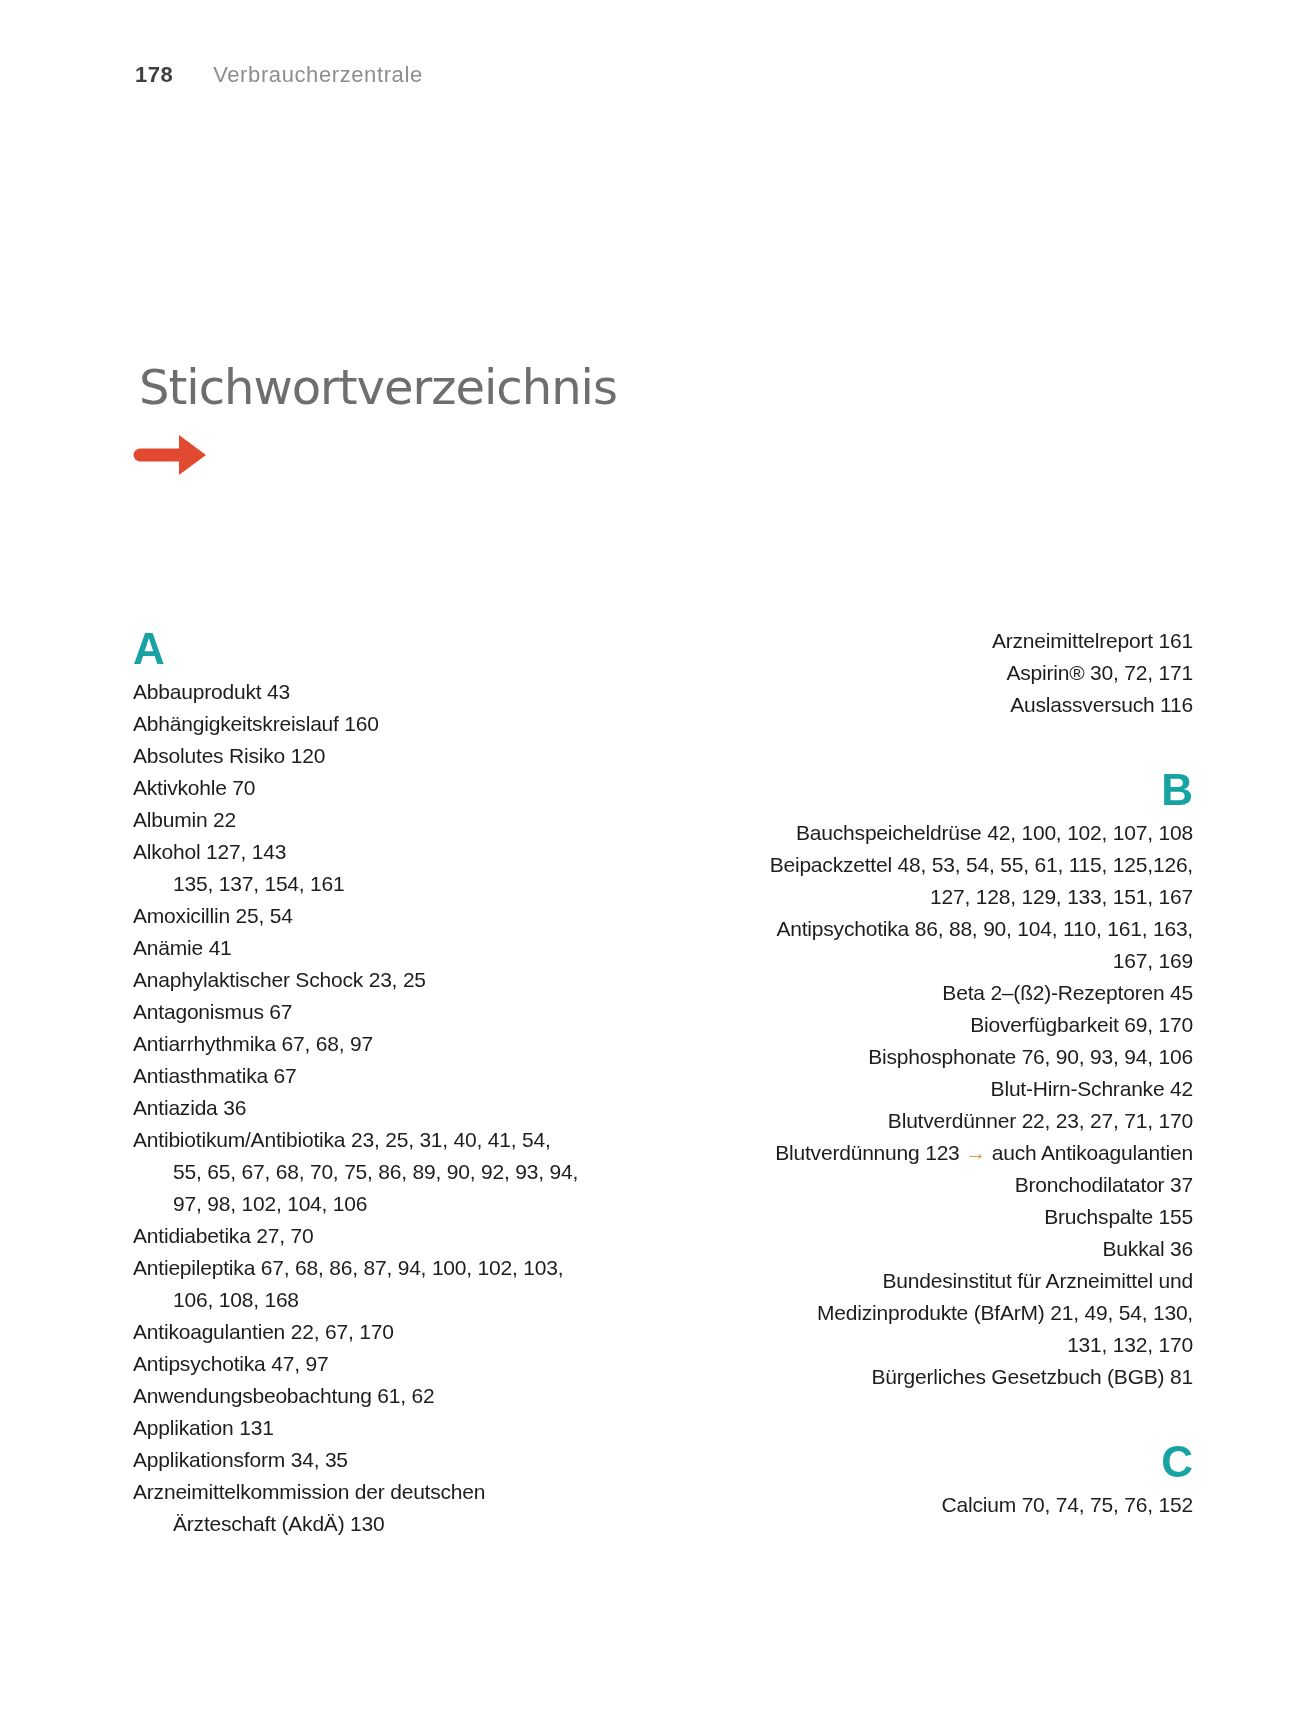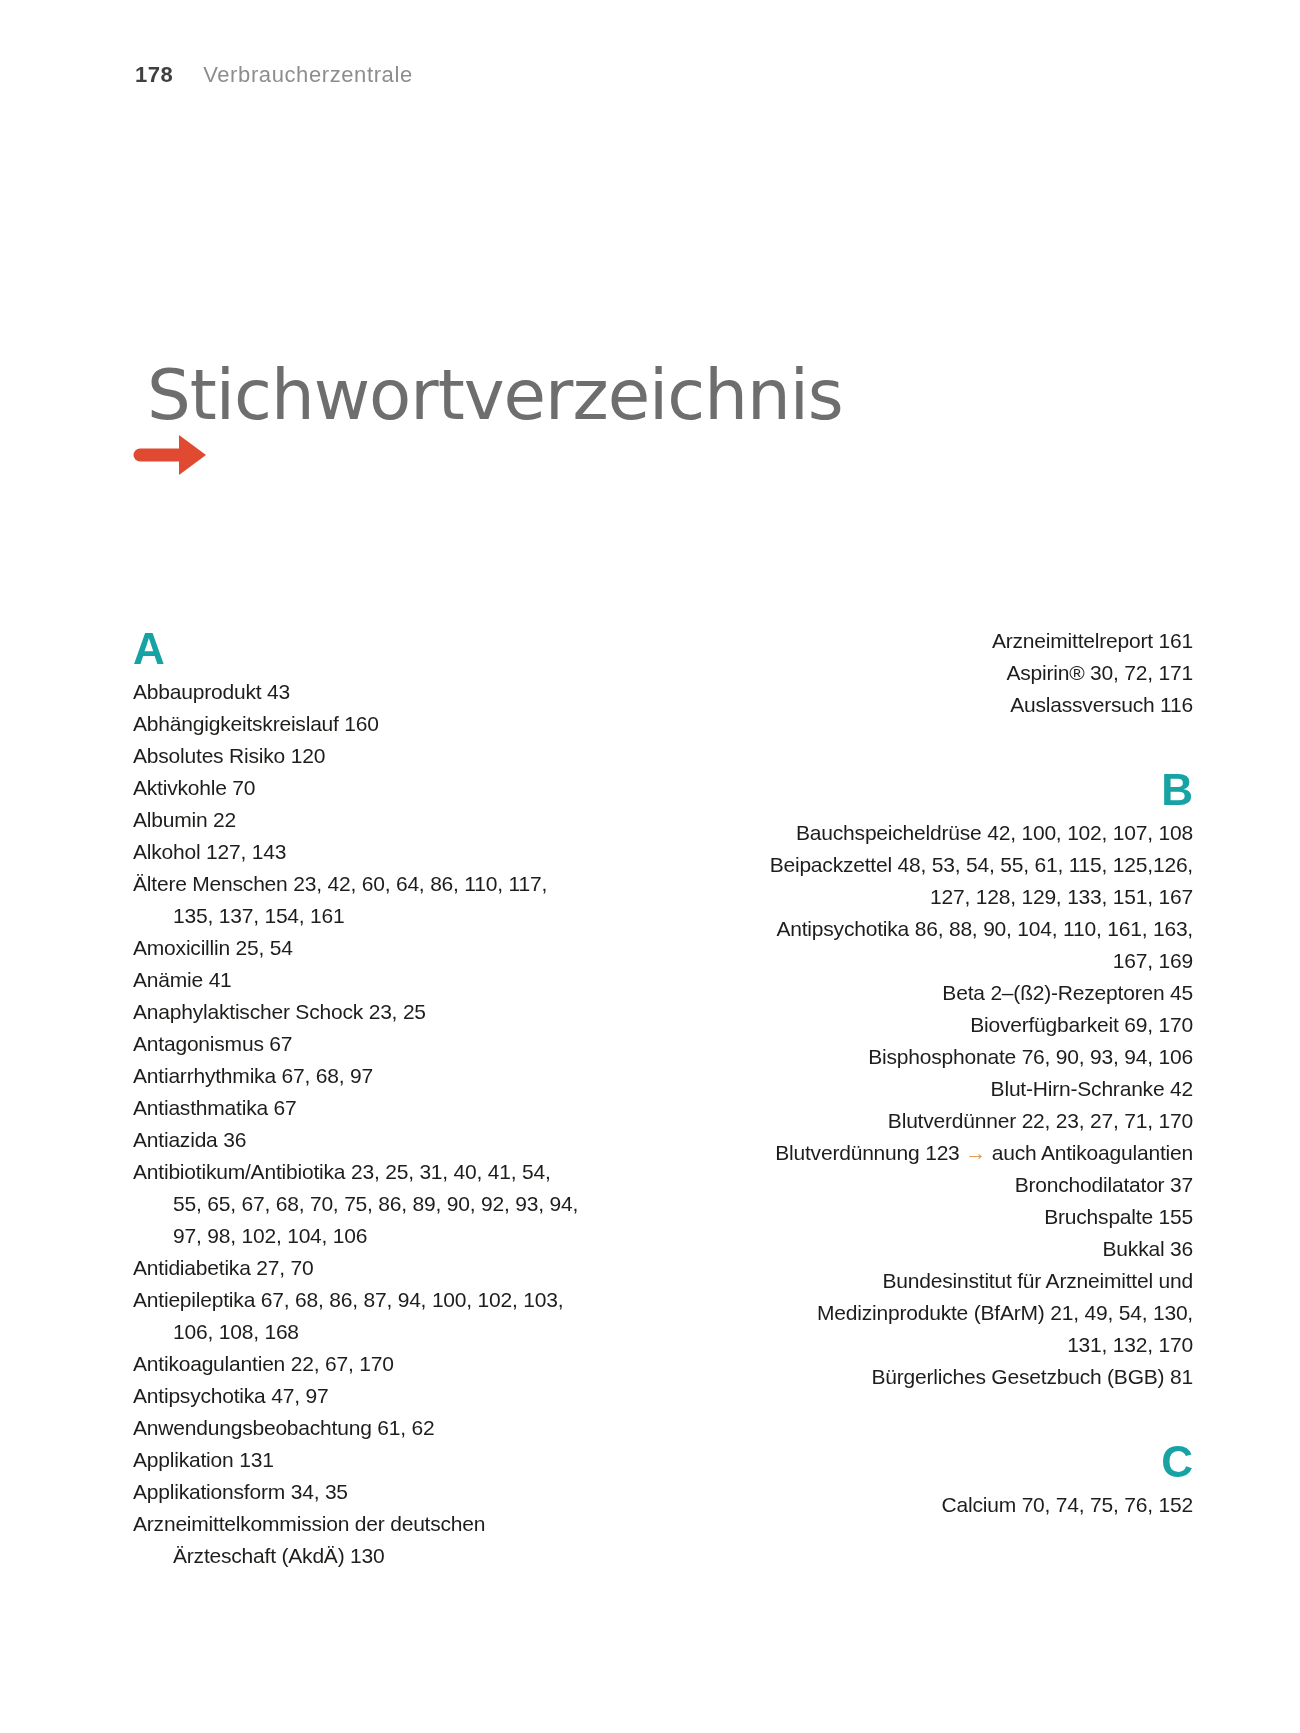--- a/index.html
+++ b/index.html
@@ -9,26 +9,26 @@
     position:relative;
     font-family:"Liberation Sans", sans-serif;
     color:#1d1d1b;
     overflow:hidden;
   }
   .page-header {
     position:absolute; left:135px; top:62px;
     font-size:22px; line-height:26px;
   }
   .page-num { font-weight:bold; color:#404040; letter-spacing:0.5px; }
-  .page-header-label { color:#8d8d8d; margin-left:30px; letter-spacing:0.6px; }
+  .page-header-label { color:#8d8d8d; margin-left:40px; letter-spacing:0.6px; }
   .title {
-    position:absolute; left:131px; top:341px; margin:16px;
+    position:absolute; left:131px; top:341px; margin:8px;
     font-family:"DejaVu Sans", sans-serif;
     font-weight:normal;
-    font-size:69px; line-height:76px;
+    font-size:48px; line-height:76px;
     color:#6e6e6e; letter-spacing:-1px;
     white-space:pre;
   }
   .title-arrow { position:absolute; left:133px; top:434px; }
   .col { position:absolute; top:620px; width:540px; }
   .col-left  { left:133px; padding-top:6px; }
   .col-right { left:653px; padding-top:5px;text-align:right; }
   .section-letter {
     font-size:44px; font-weight:bold; line-height:46px;
     margin:46px 0 4px 0;
@@ -70,21 +70,20 @@
     <div class="entry">
       <div class="line">Aktivkohle 70</div>
     </div>
     <div class="entry">
       <div class="line">Albumin 22</div>
     </div>
     <div class="entry">
       <div class="line">Alkohol 127, 143</div>
     </div>
     <div class="entry">
-      <div class="line">Ältere Menschen 23, 42, 60, 64, 86, 110, 117,</div>
       <div class="line cont">135, 137, 154, 161</div>
     </div>
     <div class="entry">
       <div class="line">Amoxicillin 25, 54</div>
     </div>
     <div class="entry">
       <div class="line">Anämie 41</div>
     </div>
     <div class="entry">
       <div class="line">Anaphylaktischer Schock 23, 25</div>

